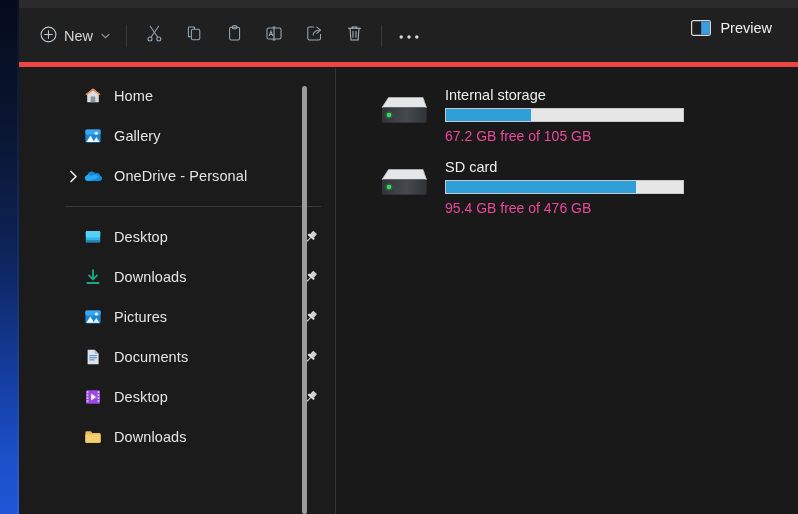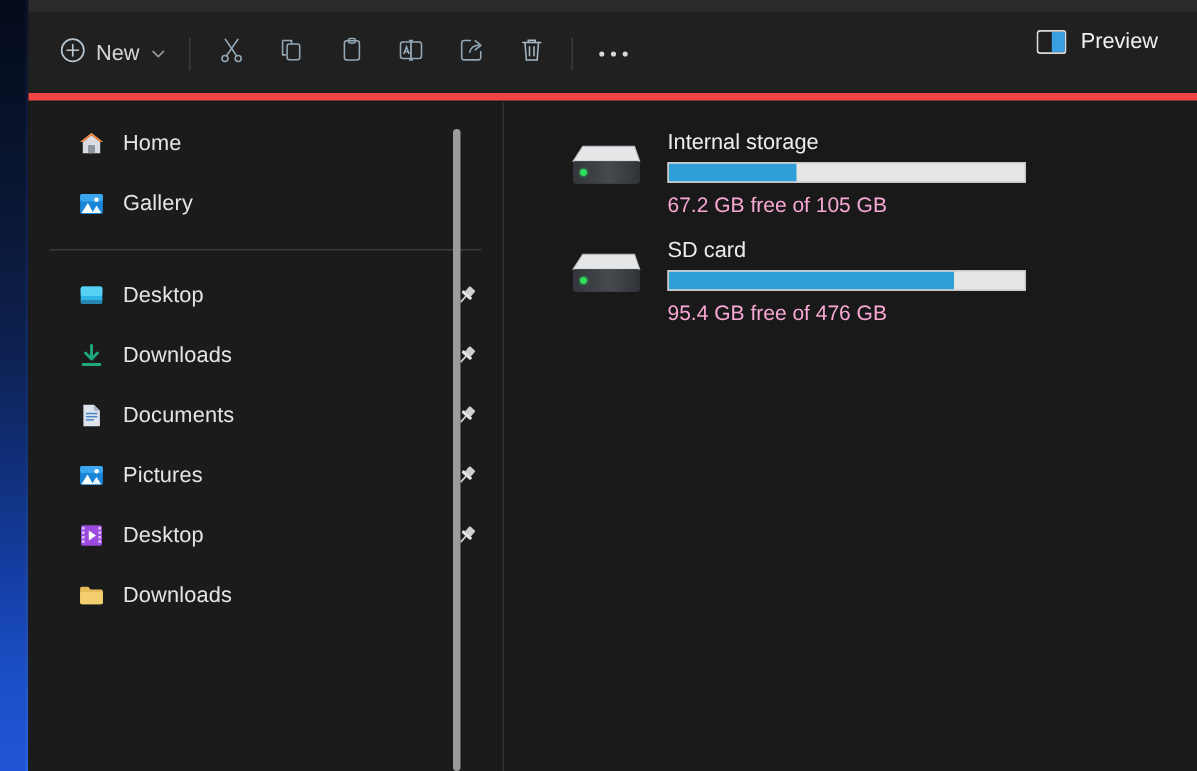--- a/index.html
+++ b/index.html
@@ -116,20 +116,21 @@
     width: 779px; height: 446px;
     background: #191919;
   }
 
   .nav-pane {
     position: absolute;
     left: 0; top: 0;
     width: 316px; height: 446px;
     background: #1b1b1b;
     overflow: hidden;
+    padding-left: 32px;
   }
 
   .nav-scroll-track {
     position: absolute;
     right: 14px; top: 0;
     width: 5px; height: 446px;
   }
   .nav-scroll-thumb {
     position: absolute;
     right: 14px; top: 18px;
@@ -239,21 +240,21 @@
     border: 1px solid #c8c8c8;
     position: relative;
     overflow: hidden;
   }
   .drive-bar-fill {
     position: absolute;
     left: 0; top: 0; bottom: 0;
     background: #2e9fd8;
   }
   .drive-sub {
-    color: #f9a8d4;
+    color: #ec4899;
     font-size: 14px;
     line-height: 18px;
     margin-top: 5px;
     white-space: nowrap;
   }
 </style>
 </head>
 <body>
 
 <div id="root">
@@ -405,20 +406,34 @@
                 <rect x="1.4" y="2.4" width="15.2" height="13.2" rx="1.5" fill="#1b86d8"></rect>
                 <rect x="1.4" y="2.4" width="15.2" height="5.0" rx="1.5" fill="#3aa7ef"></rect>
                 <circle cx="12.3" cy="6.2" r="1.5" fill="#ffffff"></circle>
                 <path d="M2.4 15.0 L6.6 8.4 L10.2 15.0 Z" fill="#ffffff"></path>
                 <path d="M9.3 15.0 L12.4 10.0 L15.6 15.0 Z" fill="#e9f4ff"></path>
               </svg>
             </span>
             <span class="ni-label">Gallery</span>
           </div>
 
+          <div class="nav-item">
+            <span class="expander">
+              <svg width="9" height="13" viewBox="0 0 9 13">
+                <path d="M2 1.5 L7 6.5 L2 11.5" fill="none" stroke="#e6e6e6" stroke-width="1.7" stroke-linecap="round" stroke-linejoin="round"></path>
+              </svg>
+            </span>
+            <span class="ni-icon ic-onedrive">
+              <svg width="19" height="18" viewBox="0 0 19 18">
+                <path d="M4.6 14.0 C2.5 14.0 1.0 12.6 1.0 10.9 C1.0 9.4 2.1 8.2 3.6 7.9 C3.9 6.0 5.6 4.6 7.6 4.6 C9.0 4.6 10.3 5.3 11.0 6.4 C11.5 6.1 12.1 5.9 12.8 5.9 C14.6 5.9 16.1 7.2 16.3 8.9 C17.4 9.2 18.1 10.1 18.1 11.2 C18.1 12.7 16.8 14.0 15.2 14.0 Z" fill="#0f8ce0"></path>
+                <path d="M4.6 14.0 C2.5 14.0 1.0 12.6 1.0 10.9 C1.0 9.4 2.1 8.2 3.6 7.9 C4.9 7.7 6.4 8.3 7.3 9.4 C8.6 8.0 10.6 7.5 12.3 8.1 C13.5 8.5 14.4 9.4 14.8 10.5 Z" fill="#2aa8f2"></path>
+              </svg>
+            </span>
+            <span class="ni-label">OneDrive - Personal</span>
+          </div>
 
           <div class="nav-sep"></div>
 
           <div class="nav-item">
             <span class="ni-icon ic-desktop">
               <svg width="18" height="18" viewBox="0 0 18 18">
                 <rect x="1.8" y="3.0" width="14.4" height="11.6" rx="1.3" fill="#2fb6e8"></rect>
                 <rect x="1.8" y="3.0" width="14.4" height="6.4" rx="1.3" fill="#57d0f5"></rect>
                 <rect x="1.8" y="12.0" width="14.4" height="2.6" fill="#1f5e84" opacity="0.55"></rect>
               </svg>
@@ -451,54 +466,54 @@
                 <g transform="rotate(42 8 8)">
                   <rect x="5.4" y="1.8" width="5.2" height="5.0" rx="0.8" fill="#cfcfcf"></rect>
                   <rect x="4.0" y="6.5" width="8.0" height="2.2" rx="0.9" fill="#e4e4e4"></rect>
                   <rect x="7.5" y="8.5" width="1.1" height="5.4" fill="#d2d2d2"></rect>
                 </g>
               </svg>
             </span>
           </div>
 
           <div class="nav-item">
+            <span class="ni-icon ic-pictures">
+              <svg width="18" height="18" viewBox="0 0 18 18">
+                <rect x="1.4" y="2.6" width="15.2" height="12.8" rx="1.4" fill="#1b86d8"></rect>
+                <rect x="1.4" y="2.6" width="15.2" height="4.8" rx="1.4" fill="#3aa7ef"></rect>
+                <circle cx="12.4" cy="6.1" r="1.5" fill="#ffffff"></circle>
+                <path d="M2.3 14.8 L6.4 8.4 L10.0 14.8 Z" fill="#ffffff"></path>
+                <path d="M9.2 14.8 L12.3 10.0 L15.5 14.8 Z" fill="#e9f4ff"></path>
+              </svg>
+            </span>
+            <span class="ni-label">Pictures</span>
+            <span class="pin">
+              <svg width="16" height="16" viewBox="0 0 16 16">
+                <g transform="rotate(42 8 8)">
+                  <rect x="5.4" y="1.8" width="5.2" height="5.0" rx="0.8" fill="#cfcfcf"></rect>
+                  <rect x="4.0" y="6.5" width="8.0" height="2.2" rx="0.9" fill="#e4e4e4"></rect>
+                  <rect x="7.5" y="8.5" width="1.1" height="5.4" fill="#d2d2d2"></rect>
+                </g>
+              </svg>
+            </span>
+          </div>
+
+          <div class="nav-item">
             <span class="ni-icon ic-documents">
               <svg width="18" height="18" viewBox="0 0 18 18">
                 <path d="M3.6 1.8 h7.0 l4.0 4.0 v10.4 h-11.0 Z" fill="#dde3ea"></path>
                 <path d="M10.6 1.8 l4.0 4.0 h-4.0 Z" fill="#aab6c2"></path>
                 <g fill="#4a86c5">
                   <rect x="5.3" y="7.2" width="7.6" height="1.0"></rect>
                   <rect x="5.3" y="9.3" width="7.6" height="1.0"></rect>
                   <rect x="5.3" y="11.4" width="5.2" height="1.0"></rect>
                 </g>
               </svg>
             </span>
             <span class="ni-label">Documents</span>
-            <span class="pin">
-              <svg width="16" height="16" viewBox="0 0 16 16">
-                <g transform="rotate(42 8 8)">
-                  <rect x="5.4" y="1.8" width="5.2" height="5.0" rx="0.8" fill="#cfcfcf"></rect>
-                  <rect x="4.0" y="6.5" width="8.0" height="2.2" rx="0.9" fill="#e4e4e4"></rect>
-                  <rect x="7.5" y="8.5" width="1.1" height="5.4" fill="#d2d2d2"></rect>
-                </g>
-              </svg>
-            </span>
-          </div>
-
-          <div class="nav-item">
-            <span class="ni-icon ic-pictures">
-              <svg width="18" height="18" viewBox="0 0 18 18">
-                <rect x="1.4" y="2.6" width="15.2" height="12.8" rx="1.4" fill="#1b86d8"></rect>
-                <rect x="1.4" y="2.6" width="15.2" height="4.8" rx="1.4" fill="#3aa7ef"></rect>
-                <circle cx="12.4" cy="6.1" r="1.5" fill="#ffffff"></circle>
-                <path d="M2.3 14.8 L6.4 8.4 L10.0 14.8 Z" fill="#ffffff"></path>
-                <path d="M9.2 14.8 L12.3 10.0 L15.5 14.8 Z" fill="#e9f4ff"></path>
-              </svg>
-            </span>
-            <span class="ni-label">Pictures</span>
             <span class="pin">
               <svg width="16" height="16" viewBox="0 0 16 16">
                 <g transform="rotate(42 8 8)">
                   <rect x="5.4" y="1.8" width="5.2" height="5.0" rx="0.8" fill="#cfcfcf"></rect>
                   <rect x="4.0" y="6.5" width="8.0" height="2.2" rx="0.9" fill="#e4e4e4"></rect>
                   <rect x="7.5" y="8.5" width="1.1" height="5.4" fill="#d2d2d2"></rect>
                 </g>
               </svg>
             </span>
           </div>

